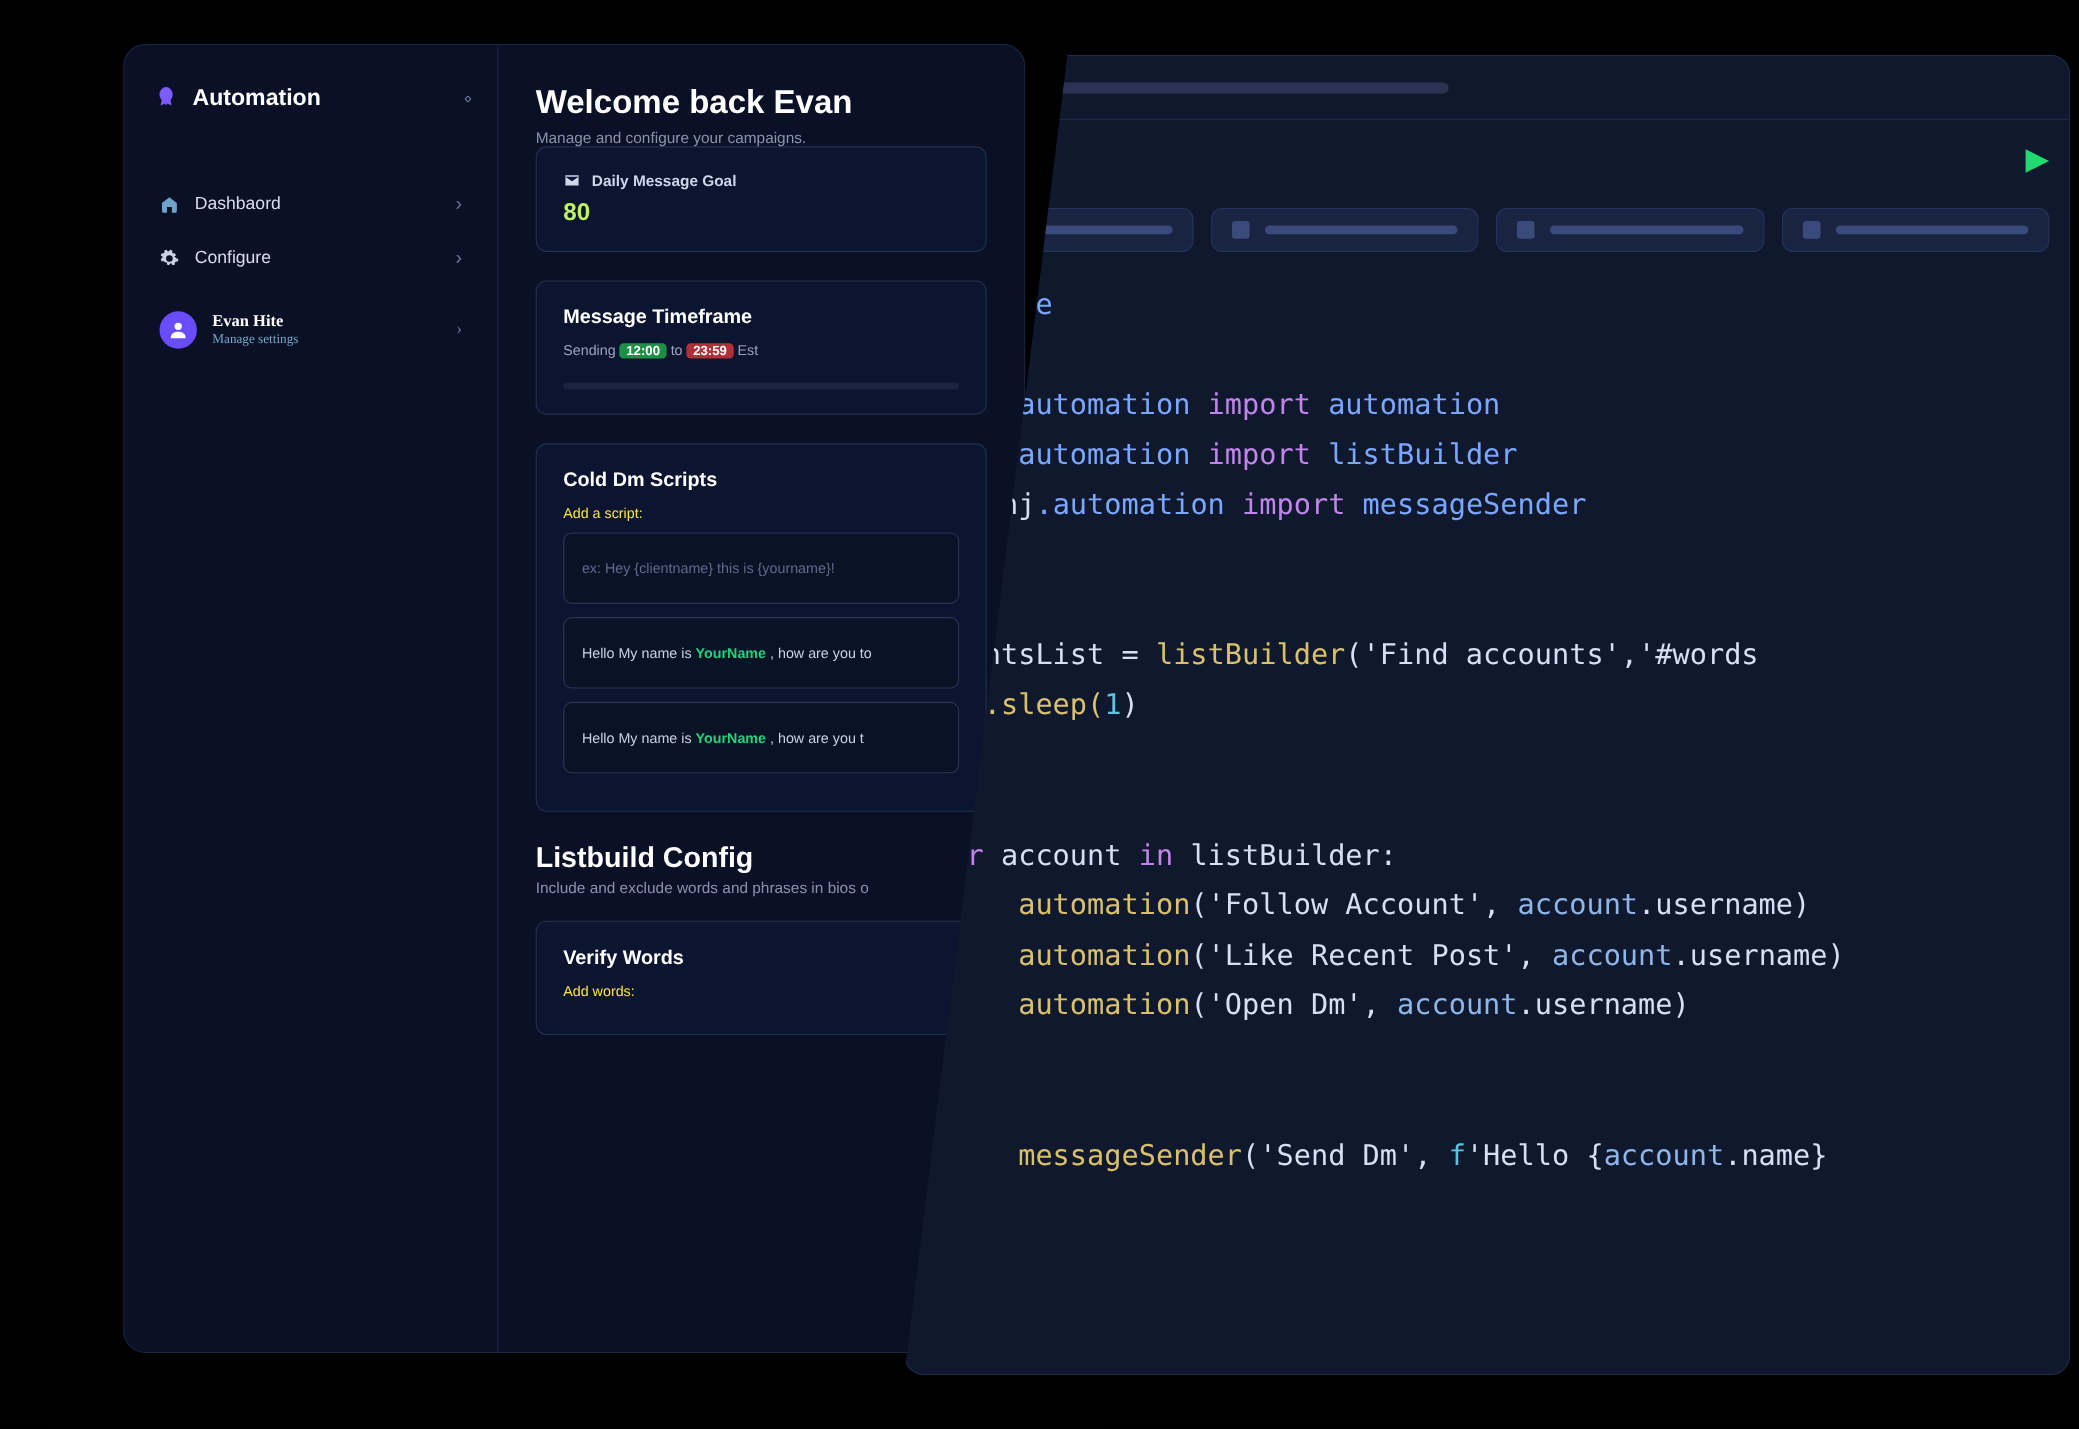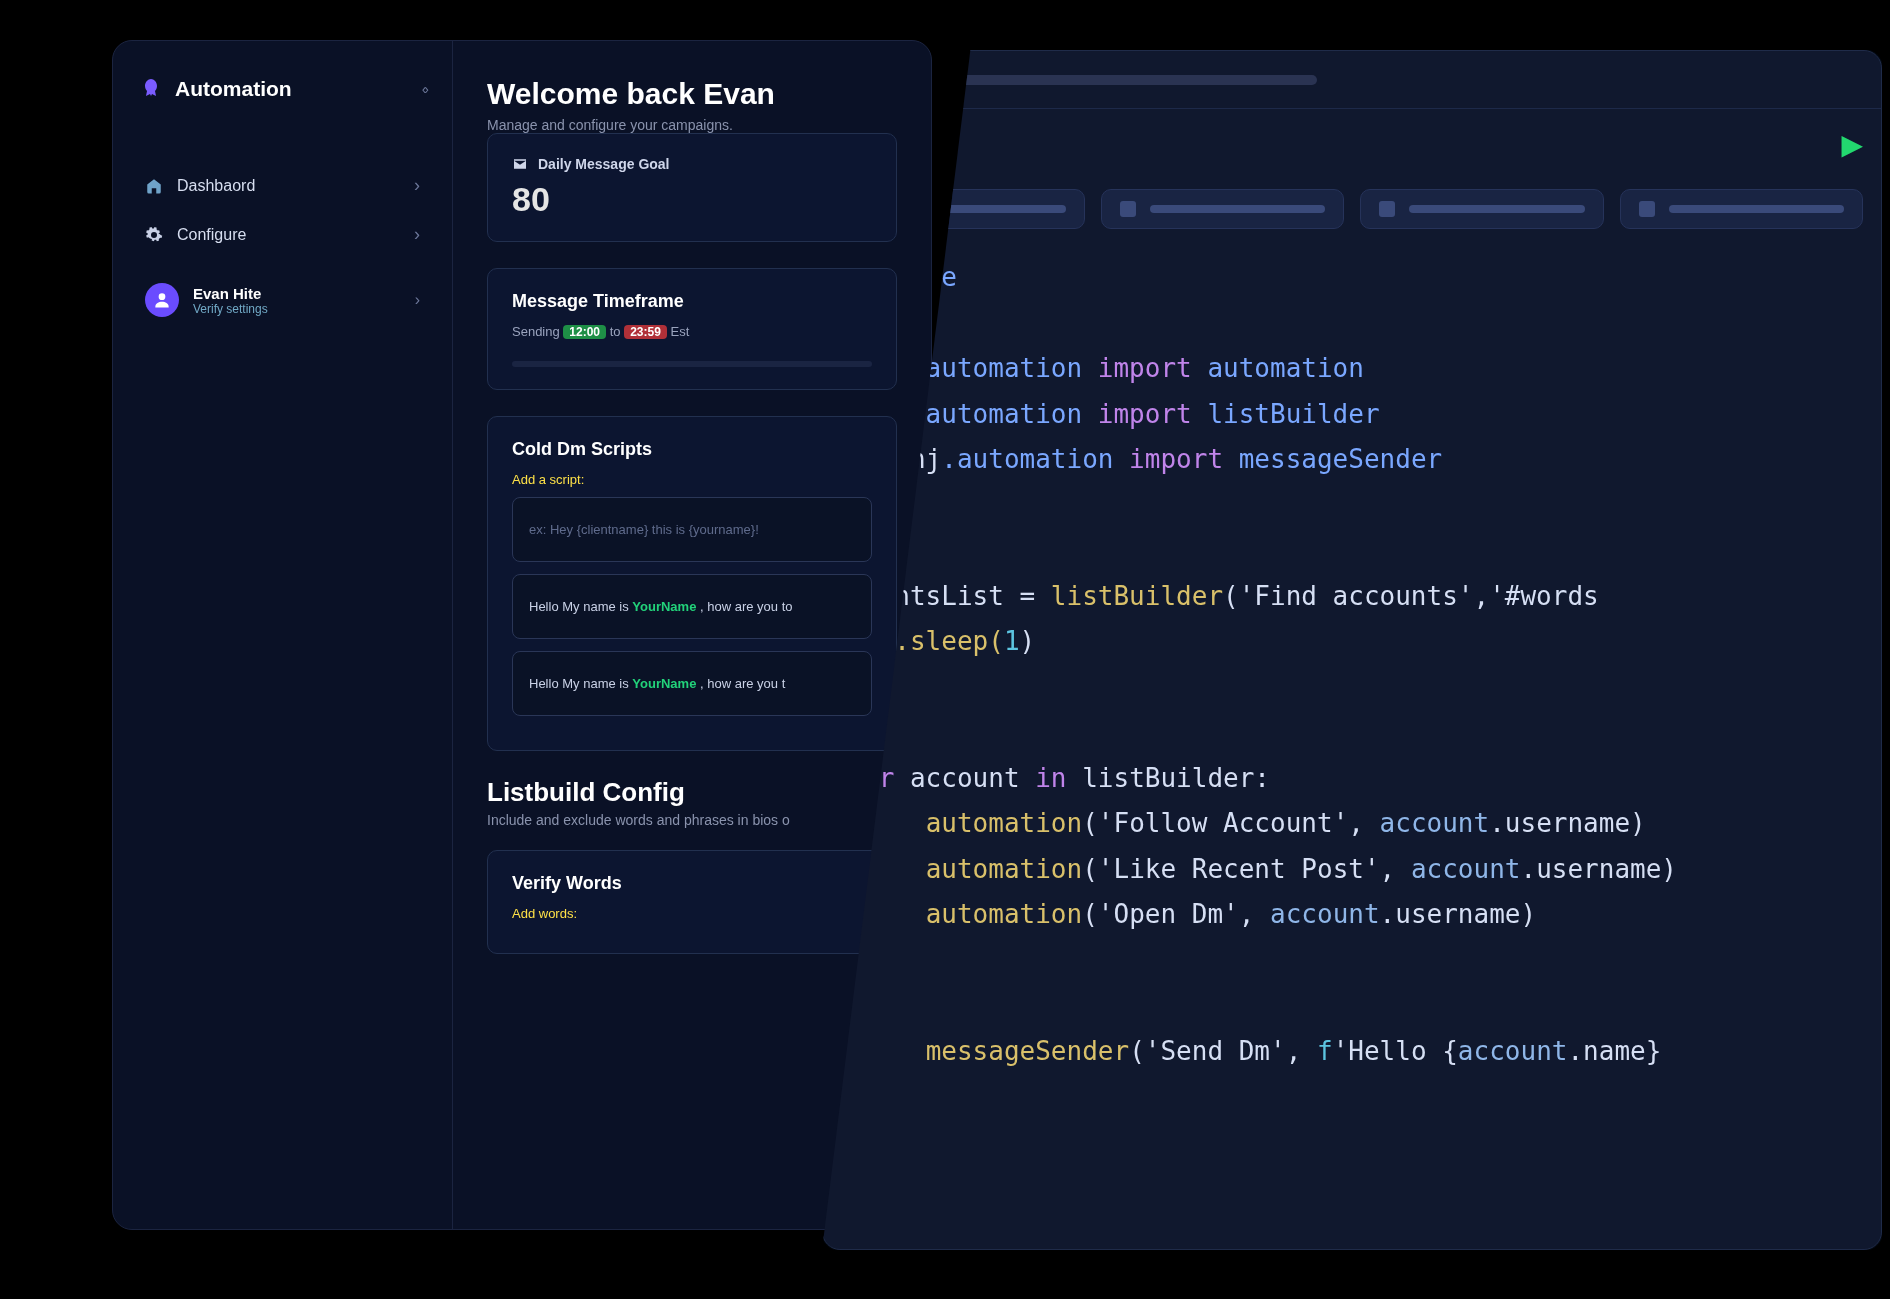--- a/index.html
+++ b/index.html
@@ -55,20 +55,21 @@
   cursor: pointer;
 }
 .nav-item .chev { margin-left: auto; color: #6b7698; font-size: 18px; }
 .acct {
   display: flex;
   align-items: center;
   gap: 14px;
   padding: 16px 6px;
   margin-top: 8px;
   cursor: pointer;
+  font-family: Liberation Serif, serif;
 }
 .avatar {
   width: 34px; height: 34px; border-radius: 50%;
   background: #6a4cff;
   display: flex; align-items: center; justify-content: center;
 }
 .acct-text .nm { color: #fff; font-weight: 700; font-size: 15px; }
 .acct-text .sub { color: #71a9c6; font-size: 12px; }
 .main {
   flex: 1;
@@ -78,21 +79,21 @@
 .h1 { color: #fff; font-size: 30px; font-weight: 800; margin-bottom: 6px; }
 .subh { color: #8a93ad; font-size: 14px; }
 .card {
   background: #0c1530;
   border: 1px solid #22304f;
   border-radius: 10px;
   padding: 22px 24px;
   margin-bottom: 26px;
 }
 .card-label { display:flex; align-items:center; gap:10px; color:#cfd6ea; font-size:14px; font-weight:600; }
-.big { color:#e5e5e5; font-size:34px; font-weight:800; margin-top:8px; }
+.big { color:#bef264; font-size:22px; font-weight:800; margin-top:8px; }
 .card-title { color:#fff; font-size:18px; font-weight:800; margin-bottom:12px; }
 .tf { color:#9aa3bd; font-size:13px; }
 .chip { display:inline-block; padding:0 6px; border-radius:4px; font-weight:700; color:#fff; font-size:12px; }
 .chip.green { background:#1e8f46; }
 .chip.red { background:#b03038; }
 .track { height:6px; background:#1a2442; border-radius:3px; margin-top:22px; }
 .small { color:#fde047; font-size:13px; margin-bottom:10px; }
 .inp {
   width:100%;
   background:#0a1226;
@@ -204,21 +205,21 @@
 
       <div class="acct">
         <div class="avatar">
           <svg width="20" height="20" viewBox="0 0 24 24">
               <circle cx="12" cy="8" r="4" fill="#fff"></circle>
               <path fill="#fff" d="M4 20c0-4 4-6 8-6s8 2 8 6v1H4z"></path>
             </svg>
         </div>
         <div class="acct-text">
           <div class="nm">Evan Hite</div>
-          <div class="sub">Verify settings</div>
+          <div class="sub">Manage settings</div>
         </div>
         <span class="chev" style="margin-left:auto;color:#6b7698;">›</span>
       </div>
     </aside>
 
     <main class="main">
       <div class="h1">Welcome back Evan</div>
       <div class="subh">Manage and configure your campaigns.</div>
 
       <div class="card">

